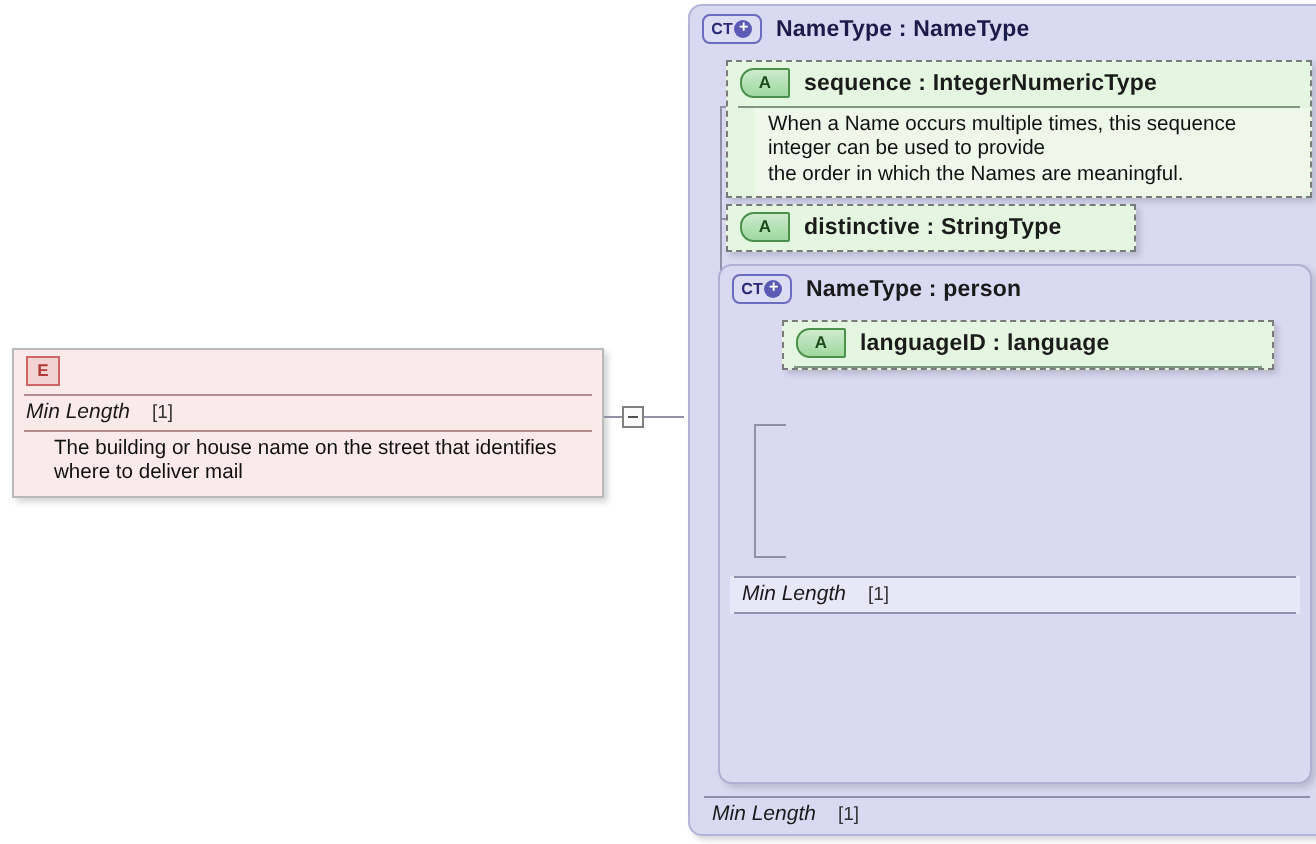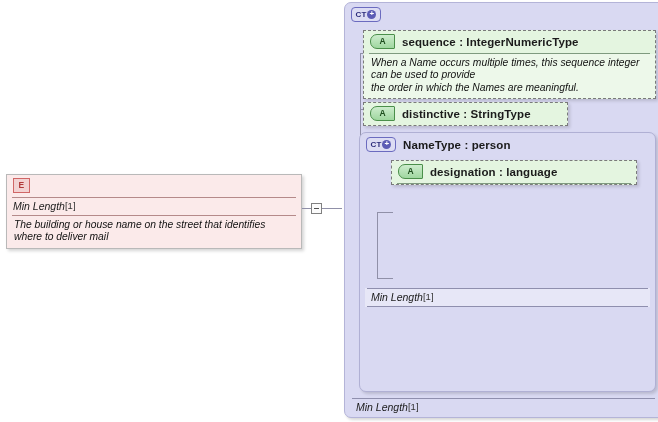--- a/index.html
+++ b/index.html
@@ -35,37 +35,38 @@
     font-size: 11.5px;
     letter-spacing: .1px;
   }
   .rowline {
     height: 1px;
     background: #9a9a9a;
     margin: 0 5px;
   }
   .constraint {
     display: flex;
-    align-items: flex-start;
+    align-items: center;
+    gap: 11px;
     padding: 2px 6px 3px 6px;
     font-style: italic;
     font-size: 10.5px;
   }
   .constraint .card {
     font-style: normal;
     font-size: 9.5px;
     color: #333;
   }
   .annot {
     padding: 3px 6px 4px 7px;
-    font-style: italic;
     font-size: 10.3px;
     line-height: 12.3px;
     color: #111;
     white-space: pre-line;
+    margin-left: 13px;
   }
 
   
   .ico-e {
     width: 15px; height: 13px;
     border: 1px solid #d06666;
     background: #f2d2d2;
     color: #b03a3a;
     font-size: 8.5px;
     font-weight: bold;
@@ -191,20 +192,21 @@
   <div class="hline" style="left:302px; top:208px; width:9px;"></div>
   <div class="minusbox" style="left:311px; top:203px;"></div>
   <div class="hline" style="left:322px; top:208px; width:20px;"></div>
 
   <div class="node ct-panel" style="left:344px; top:2px; width:323px; height:416px;">
     <div class="node-title" style="padding-top:4px;">
       <span class="ico-ct">
         <span>CT</span>
           <span class="plus">+</span>
       </span>
+      <span>NameType : NameType</span>
     </div>
 
     <div class="vline" style="left:15px; top:50px; height:159px;"></div>
     <div class="hline" style="left:15px; top:50px; width:17px;"></div>
     <div class="hline" style="left:15px; top:106px; width:17px;"></div>
     <div class="hline" style="left:15px; top:208px; width:17px;"></div>
 
     <div class="node attr-box" style="left:18px; top:27px; width:293px;">
       <div class="node-title">
         <span class="ico-a">A</span>
@@ -231,21 +233,21 @@
         <span>NameType : person</span>
       </div>
 
       <div class="vline" style="left:17px; top:79px; height:66px;"></div>
       <div class="hline" style="left:17px; top:79px; width:16px;"></div>
       <div class="hline" style="left:17px; top:145px; width:16px;"></div>
 
       <div class="node attr-box" style="left:31px; top:27px; width:246px;">
         <div class="node-title">
           <span class="ico-a">A</span>
-          <span>designation : language</span>
+          <span>languageID : language</span>
         </div>
         <div class="rowline"></div>
       </div>
 
       <div class="udt-strip" style="position:absolute; left:5px; top:155px; width:285px;">
         <div class="rowline" style="margin:0 2px;"></div>
         <div class="constraint">
           <span>Min Length</span>
           <span class="card">[1]</span>
         </div>

